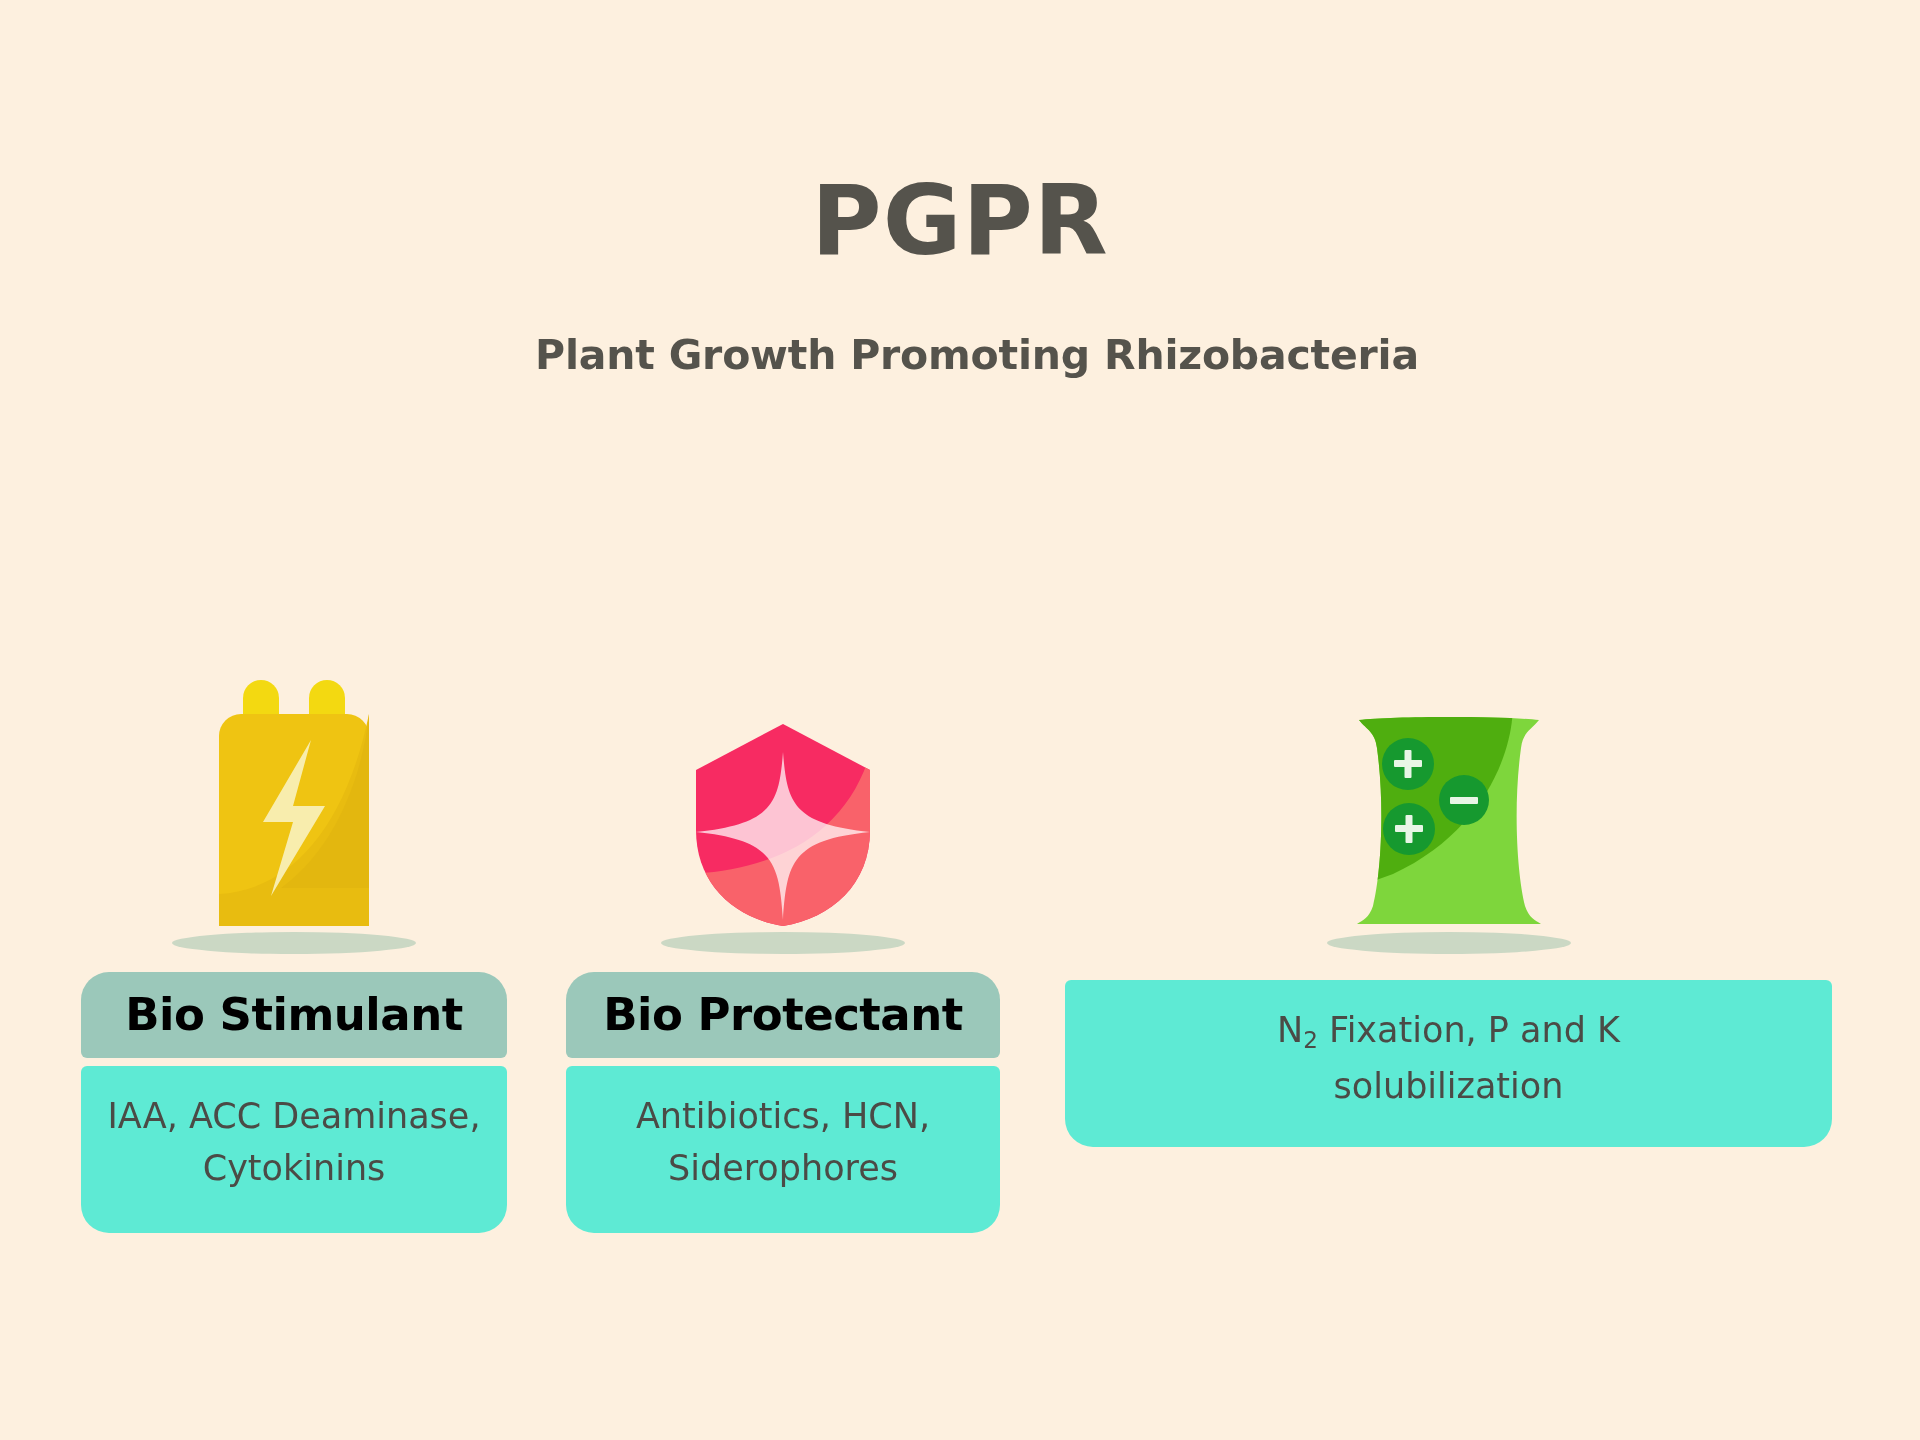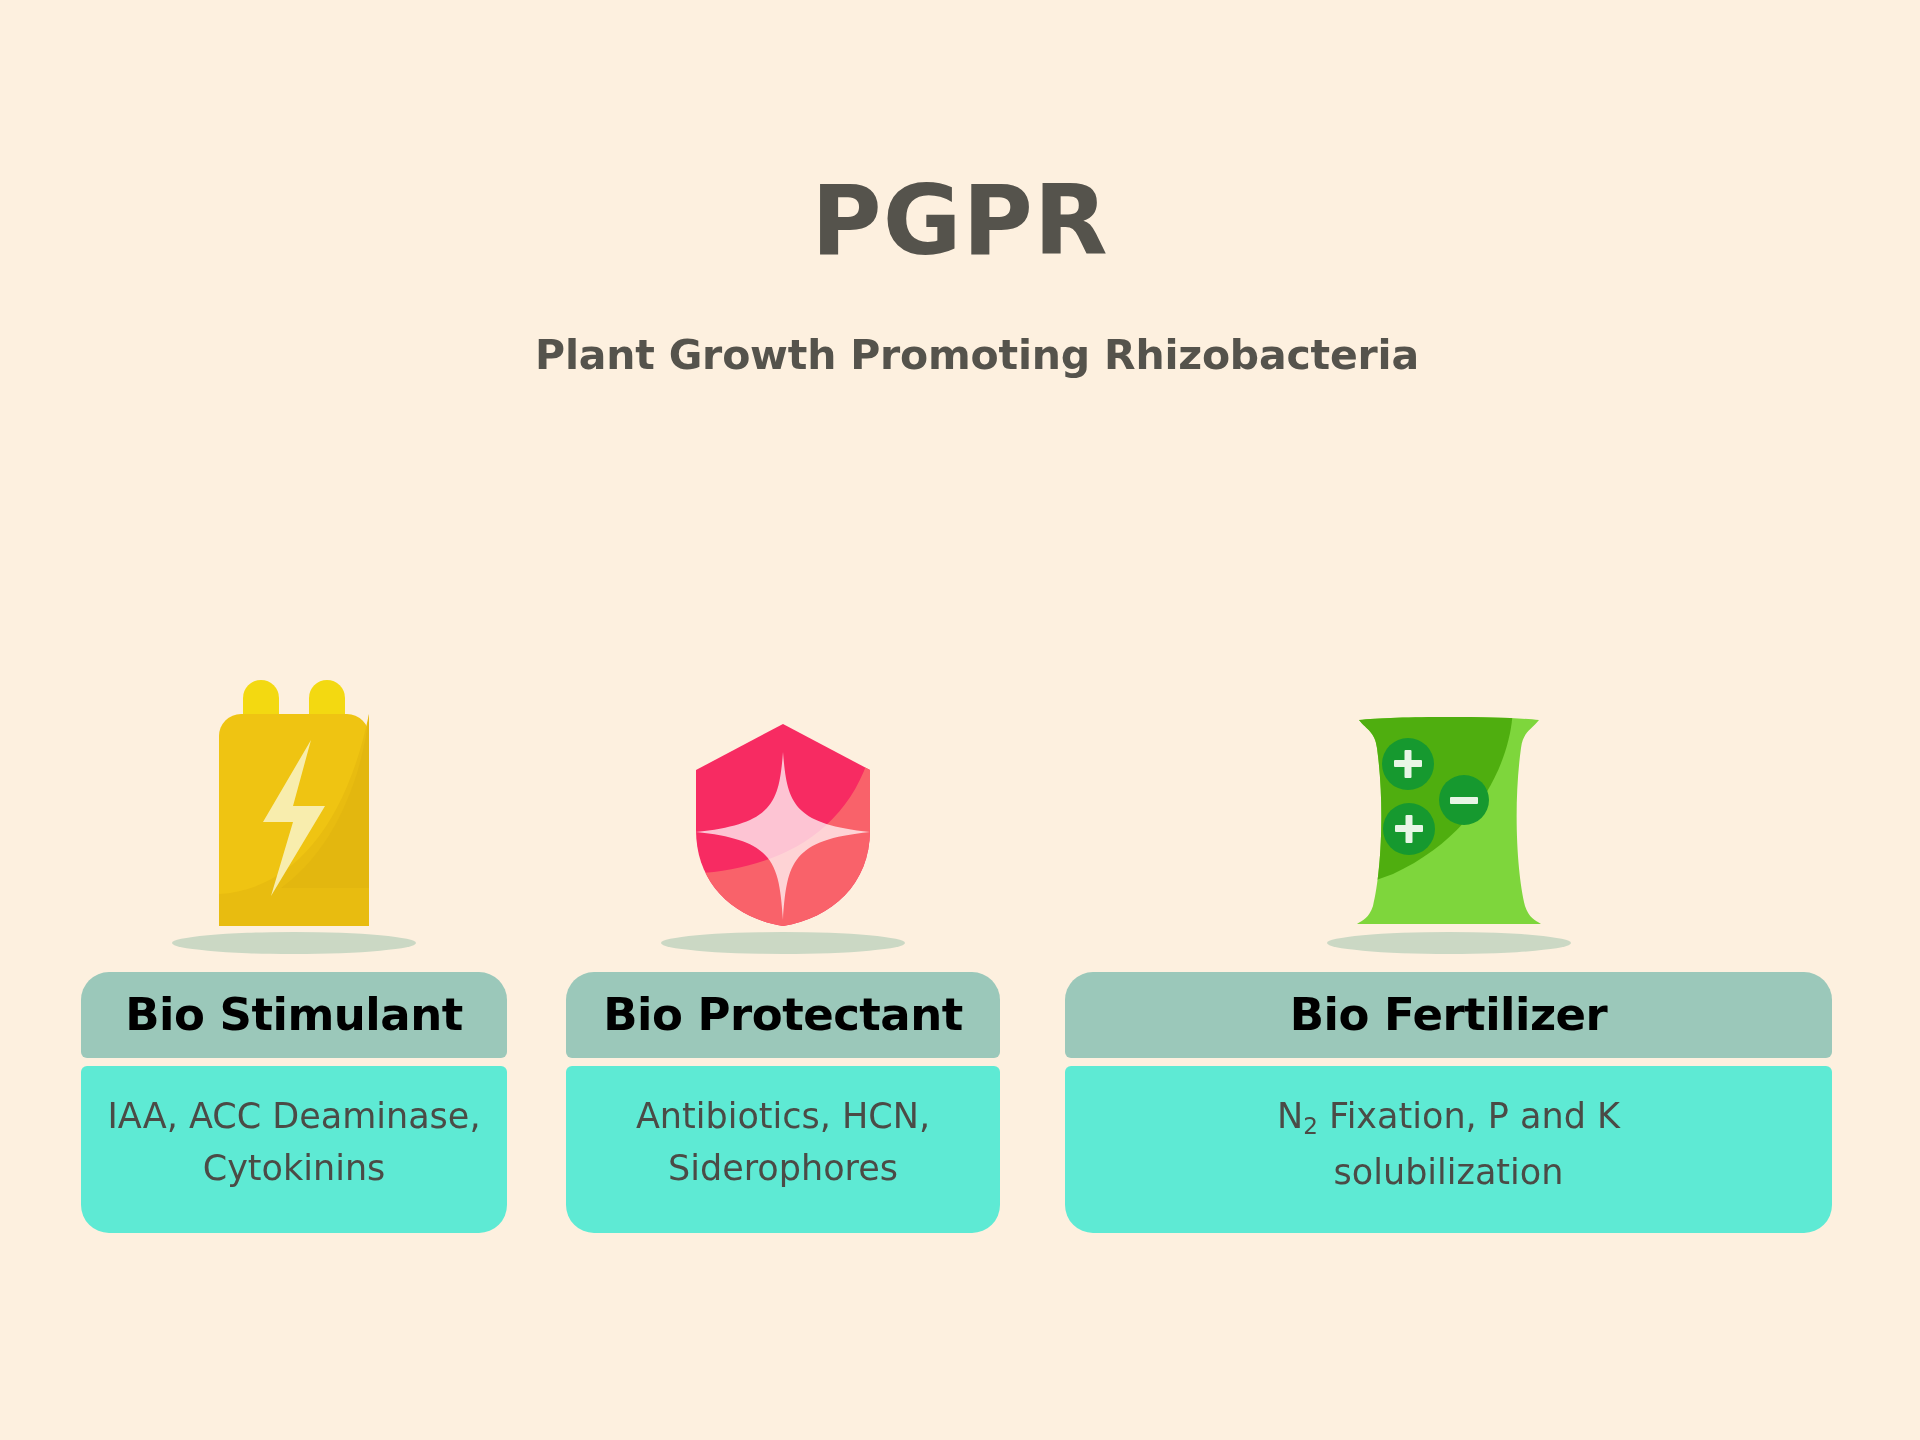--- a/index.html
+++ b/index.html
@@ -275,23 +275,20 @@
   <div class="card-gap"></div>
   <div class="card-body">
     <span class="card-body-text">
       <span>Antibiotics, HCN,</span><br>
       <span>Siderophores</span>
     </span>
   </div>
 </div>
 
 <div class="card" id="card-2">
-  <div class="card-header">
-    <span class="card-header-text">Bio Fertilizer</span>
-  </div>
   <div class="card-gap"></div>
   <div class="card-body">
     <span class="card-body-text">
       <span id="fert-line-1">N<sub>2</sub> Fixation, P and K</span><br>
       <span>solubilization</span>
     </span>
   </div>
 </div>
 
 </body></html>

